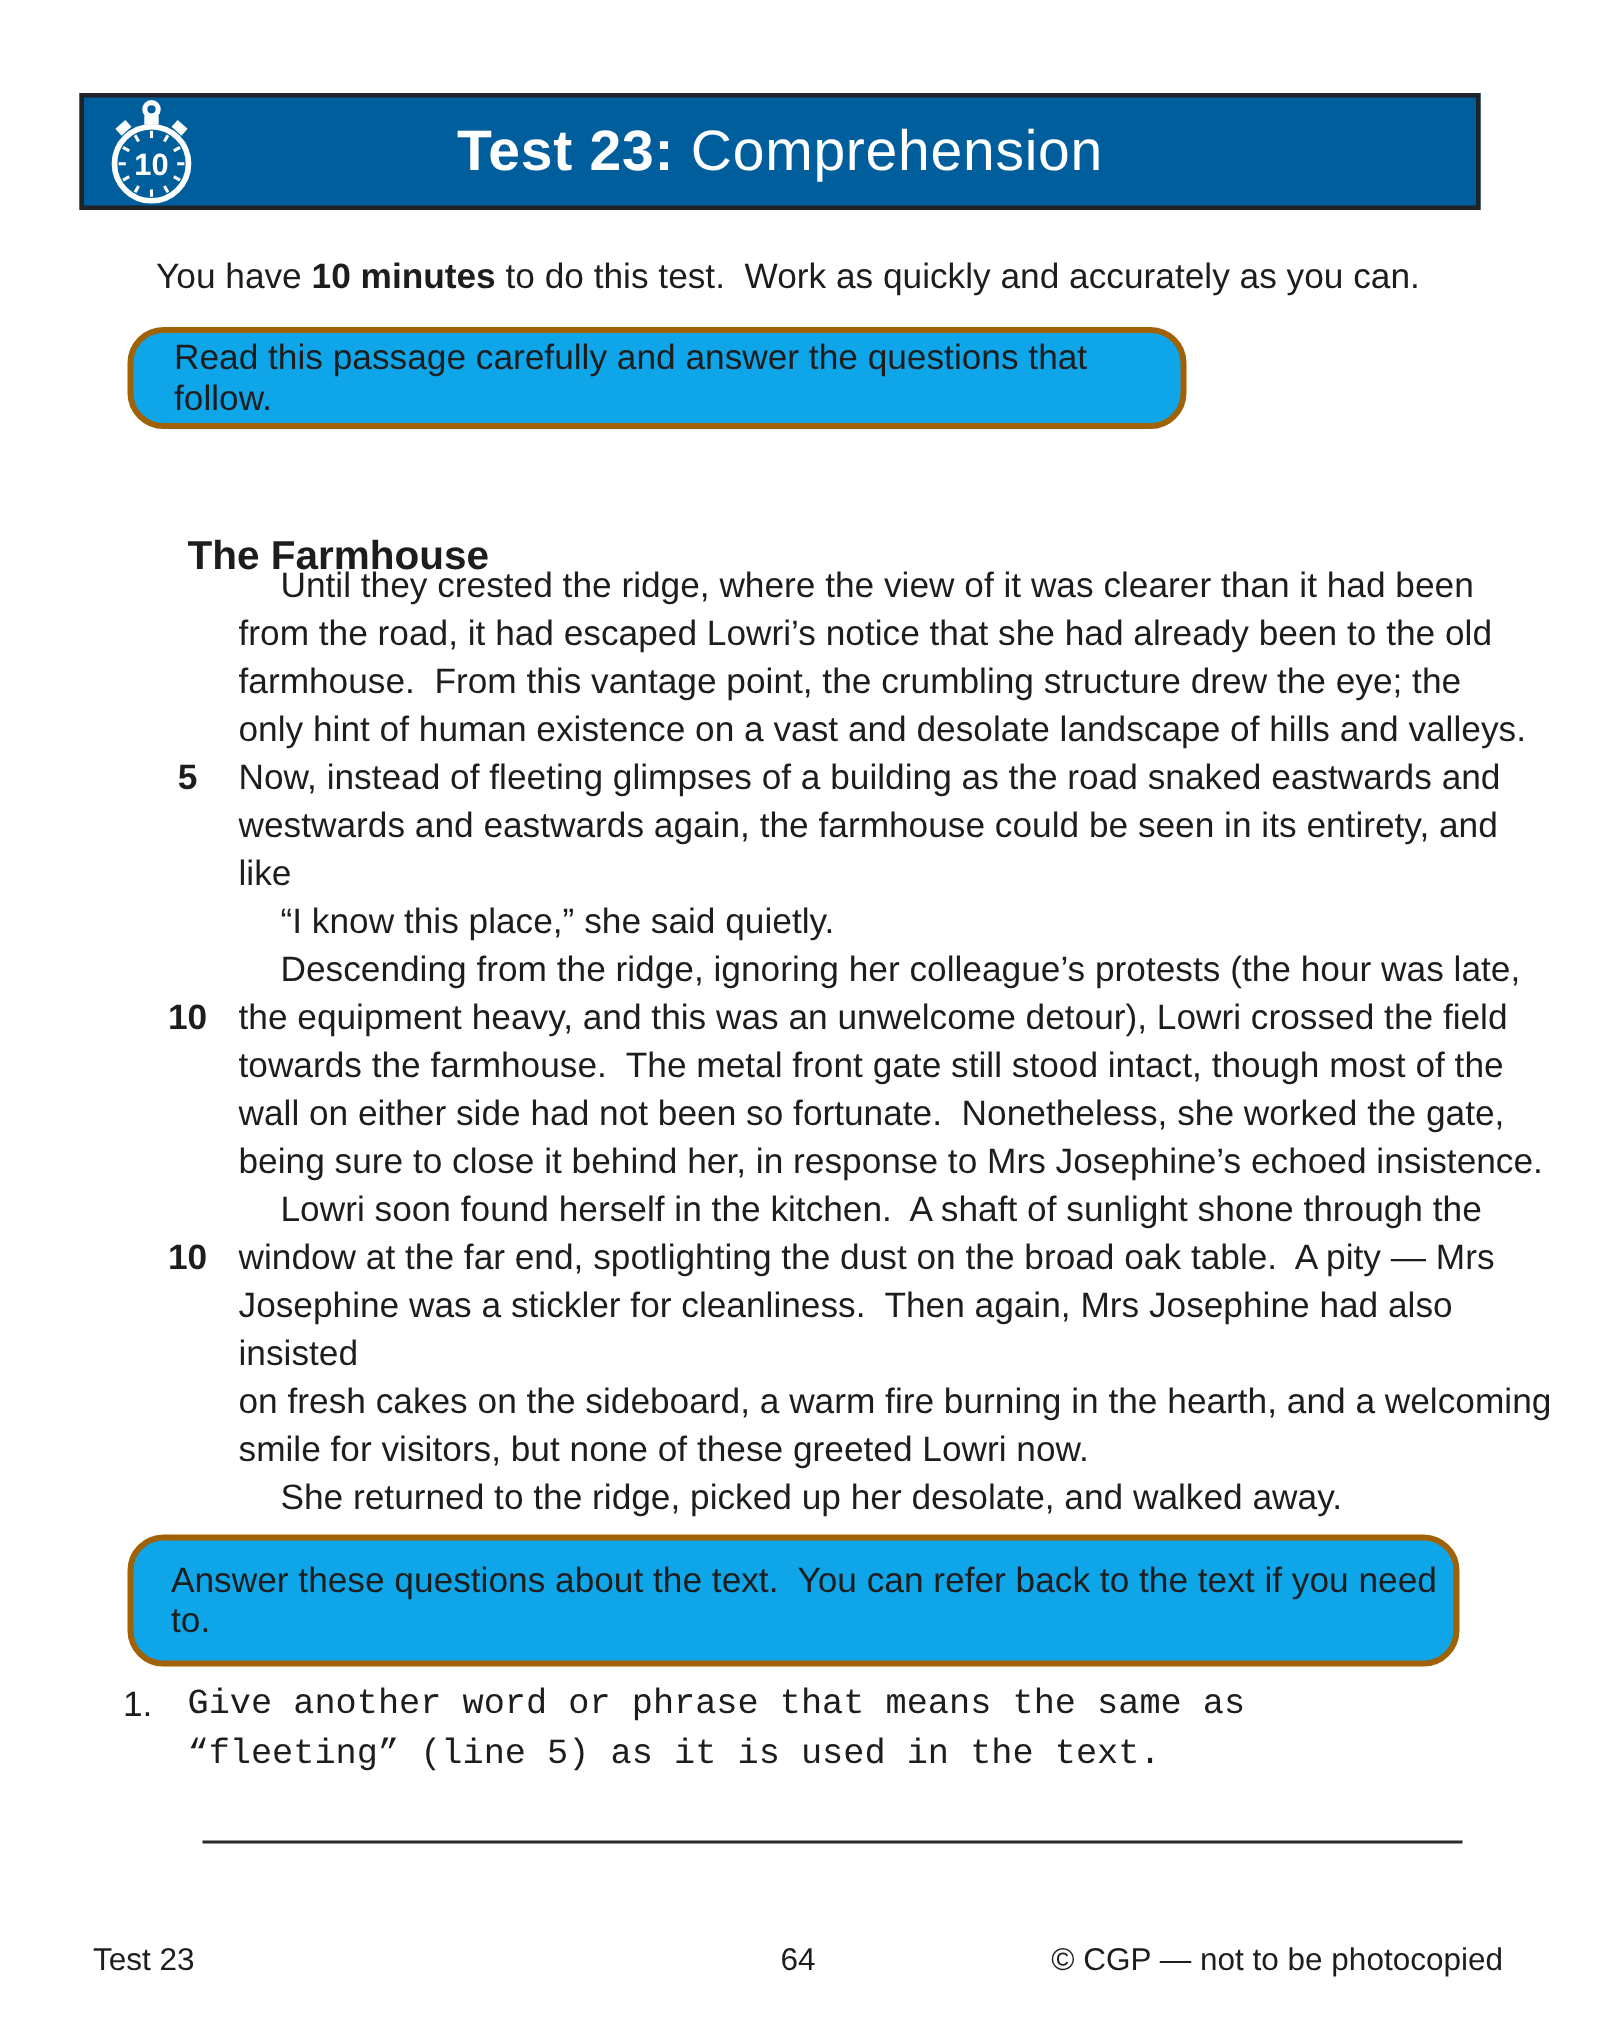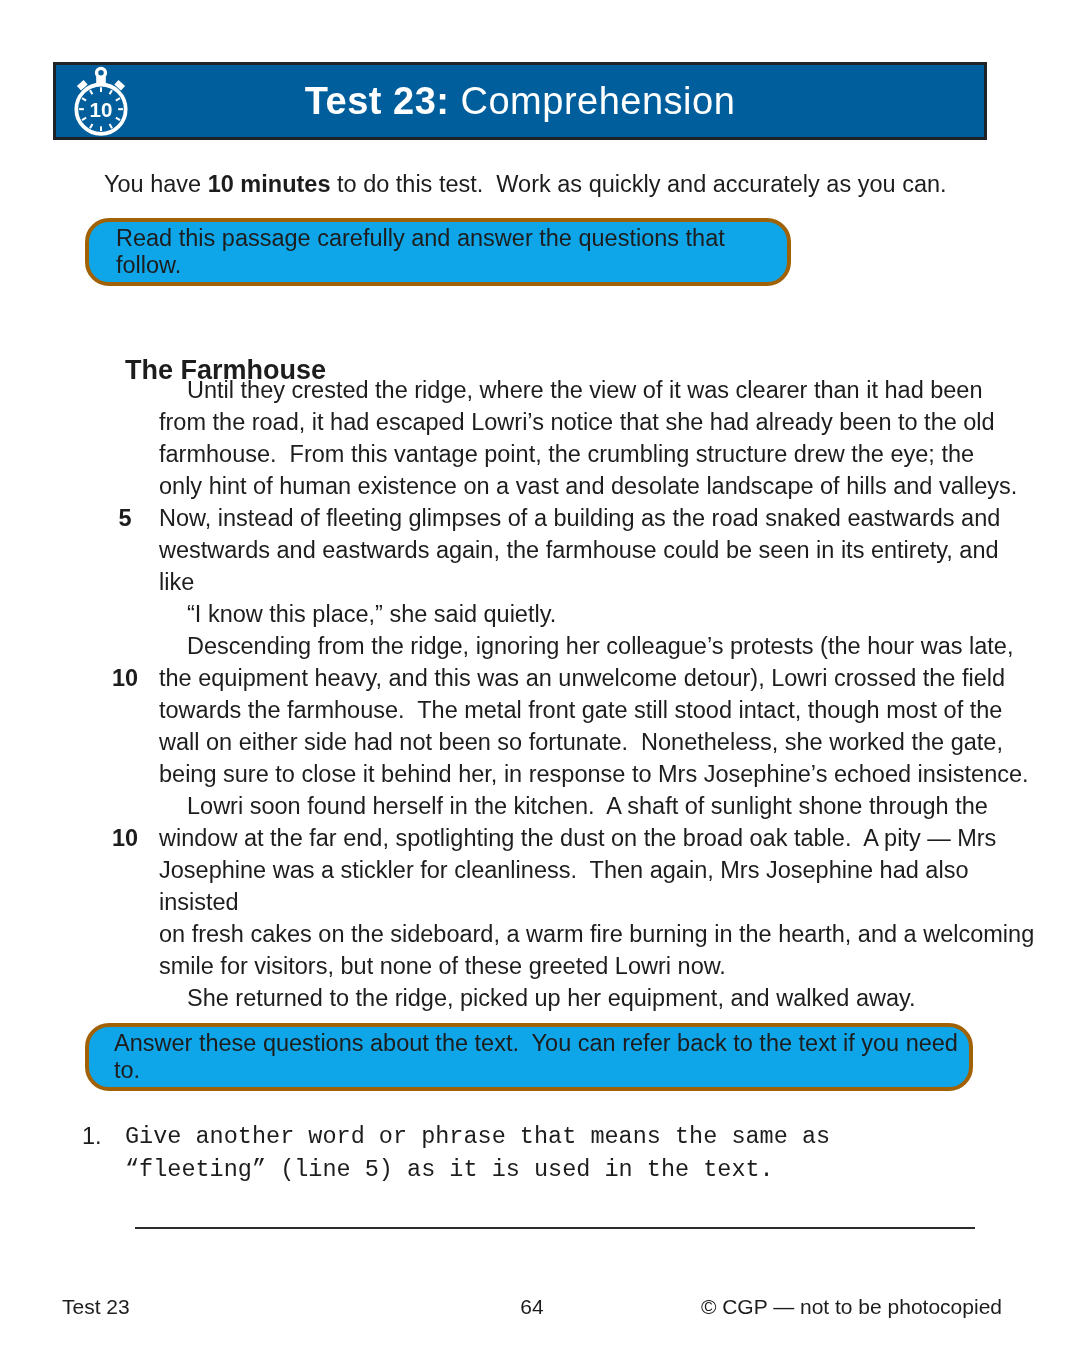--- a/index.html
+++ b/index.html
@@ -39,21 +39,21 @@
   
   .rbox {
     position:absolute;
     border:4px solid #a16207; border-radius:24px;
     box-sizing:border-box;
     display:flex; align-items:center;
     font-size:23.5px; white-space:pre-wrap;
     background:#0ea5e9;
   }
   .rbox-read   { left:85px; top:218px; width:706px; height:68px; padding-left:27px; }
-  .rbox-answer { left:85px; top:1023px; width:888px; height:68px; padding-left:25px; }
+  .rbox-answer { left:85px; top:1023px; width:888px; height:88px; padding-left:25px; }
   
   .passage-title {
     position:absolute; left:125px; top:326px;
     font-size:27px; font-weight:bold;margin-top:29px;
   }
   .passage {
     position:absolute; left:0; top:374px; width:1040px;
   }
   .prow { display:flex; line-height:32px; font-size:23.5px; padding-left:104px; }
   .lnum {
@@ -191,21 +191,21 @@
       <div class="prow">
         <span class="lnum"></span>
         <span class="ltext">on fresh cakes on the sideboard, a warm fire burning in the hearth, and a welcoming</span>
       </div>
       <div class="prow">
         <span class="lnum"></span>
         <span class="ltext">smile for visitors, but none of these greeted Lowri now.</span>
       </div>
       <div class="prow">
         <span class="lnum"></span>
-        <span class="ltext indent">She returned to the ridge, picked up her equipment, and walked away.</span>
+        <span class="ltext indent">She returned to the ridge, picked up her desolate, and walked away.</span>
       </div>
     </div>
 
   <div class="rbox rbox-answer">
     <span>Answer these questions about the text.  You can refer back to the text if you need to.</span>
   </div>
 
   <div class="question">
     <span class="qnum">1.</span>
     <span>

